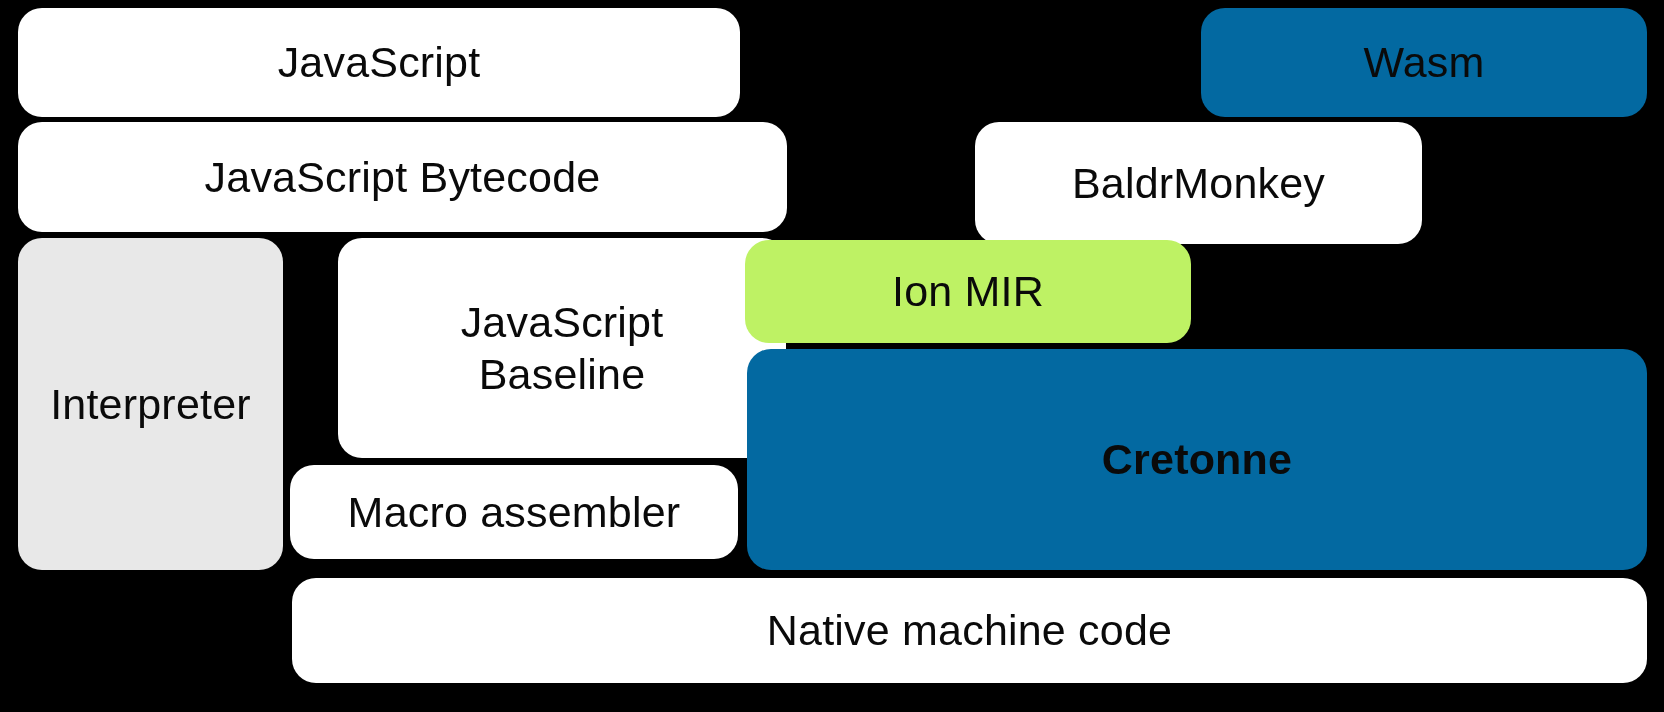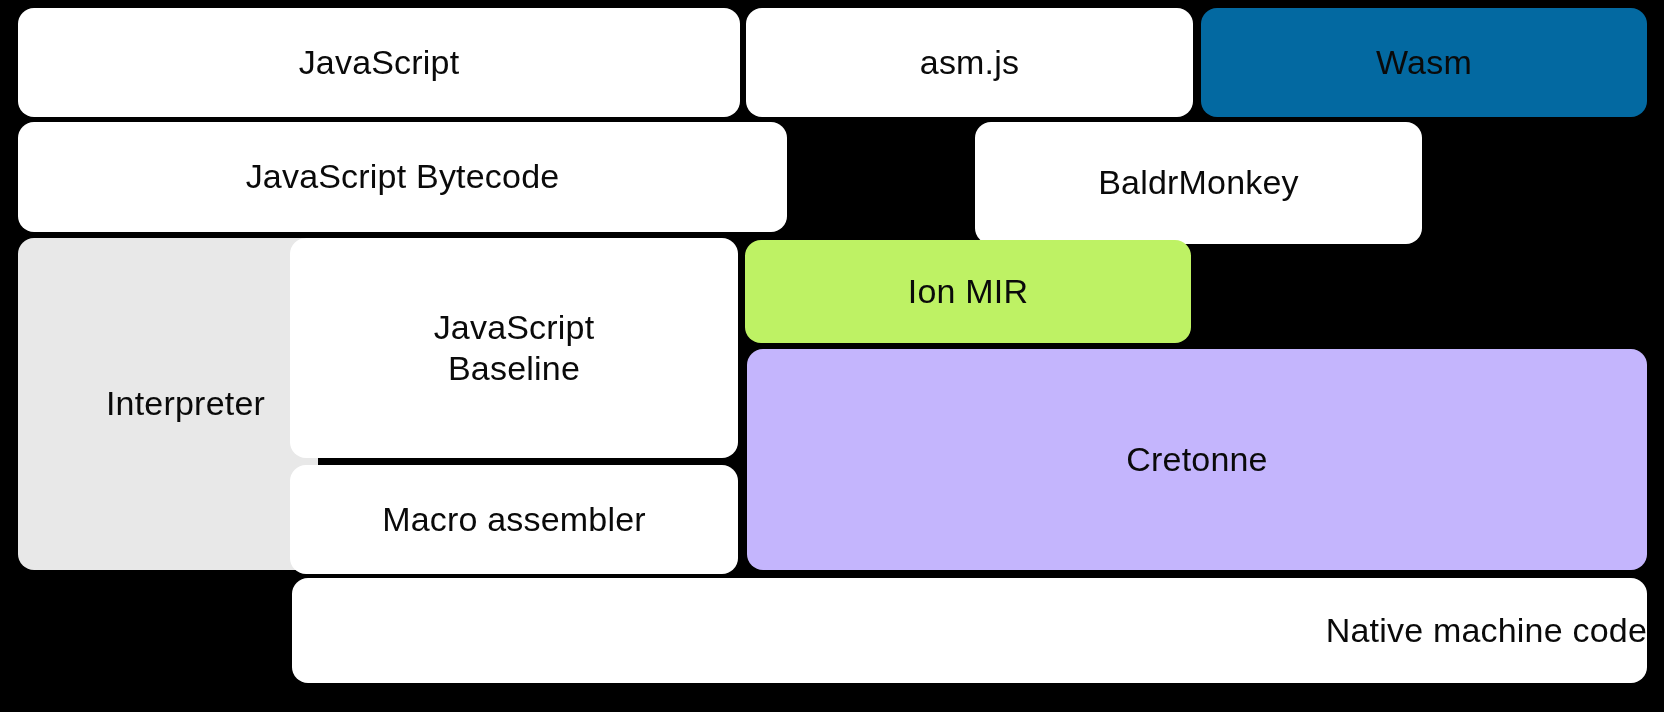--- a/index.html
+++ b/index.html
@@ -13,93 +13,90 @@
     font-family: "Liberation Sans", sans-serif;
   }
   .canvas {
     position: relative;
     width: 1664px;
     height: 712px;
     background: #000;
   }
   .box {
     position: absolute;
-    border-radius: 16px;
+    border-radius: 24px;
     background: #fff;
     display: flex;
     align-items: center;
     justify-content: center;
     text-align: center;
     color: #0a0a0a;
-    font-size: 34px;
+    font-size: 43px;
     line-height: 1.22;
     letter-spacing: 0.2px;
   }
   
   .b-javascript   { left: 18px;   top: 8px;   width: 722px;  height: 109px; }
   .b-asmjs        { left: 746px;  top: 8px;   width: 447px;  height: 109px; }
   .b-wasm         { left: 1201px; top: 8px;   width: 446px;  height: 109px; }
   
   .b-bytecode     { left: 18px;   top: 122px; width: 769px;  height: 110px; }
   .b-baldrmonkey  { left: 975px;  top: 122px; width: 447px;  height: 122px; }
   
   .b-interpreter  { left: 18px;   top: 238px; width: 265px;  height: 332px; }
   .b-baseline     { left: 290px;  top: 238px; width: 448px;  height: 220px; }
   .b-ionmir       { left: 745px;  top: 240px; width: 446px;  height: 103px; }
   .b-cretonne     { left: 747px;  top: 349px; width: 900px;  height: 221px; }
-  .b-macro        { left: 290px;  top: 465px; width: 448px;  height: 109px; }
+  .b-macro        { left: 290px;  top: 465px; width: 448px;  height: 94px; }
   
   .b-native       { left: 292px;  top: 578px; width: 1355px; height: 105px; }
 
   .b-baseline .label {
     max-width: 280px; 
   }
 </style>
 </head>
 <body>
 
 <div class="canvas" style="background: rgb(0, 0, 0);">
 
   <div class="box b-javascript" style="background: rgb(255, 255, 255);">
     <span class="label">JavaScript</span>
   </div>
 
-  <div class="box b-asmjs" style="background: rgb(255, 255, 255);">
-    <span class="label">asm.js</span>
-  </div>
 
   <div class="box b-wasm" style="background: #0369a1;">
     <span class="label">Wasm</span>
   </div>
 
   <div class="box b-bytecode" style="background: rgb(255, 255, 255);">
     <span class="label">JavaScript Bytecode</span>
   </div>
 
   <div class="box b-baldrmonkey" style="background: rgb(255, 255, 255);">
     <span class="label">BaldrMonkey</span>
   </div>
 
-  <div class="box b-interpreter" style="background: rgb(232, 232, 232); padding-left: 35px;">
+  <div class="box b-interpreter" style="background: rgb(232, 232, 232);">
     <span class="label">Interpreter</span>
   </div>
 
-  <div class="box b-baseline" style="background: rgb(255, 255, 255);">
+  <div class="box b-baseline" style="background: rgb(255, 255, 255); margin-left: 48px;">
     <span class="label">JavaScript Baseline</span>
   </div>
 
   <div class="box b-ionmir" style="background: #bef264;">
     <span class="label">Ion MIR</span>
   </div>
 
-  <div class="box b-cretonne" style="background: #c4b5fd;">
+  <div class="box b-cretonne" style="background: #0369a1; font-weight: bold;">
     <span class="label">Cretonne</span>
   </div>
 
   <div class="box b-macro" style="background: rgb(255, 255, 255);">
     <span class="label">Macro assembler</span>
   </div>
 
-  <div class="box b-native" style="background: rgb(255, 255, 255); justify-content: flex-end;">
+  <div class="box b-native" style="background: rgb(255, 255, 255);">
     <span class="label">Native machine code</span>
   </div>
 
 </div>
 
 </body></html>

